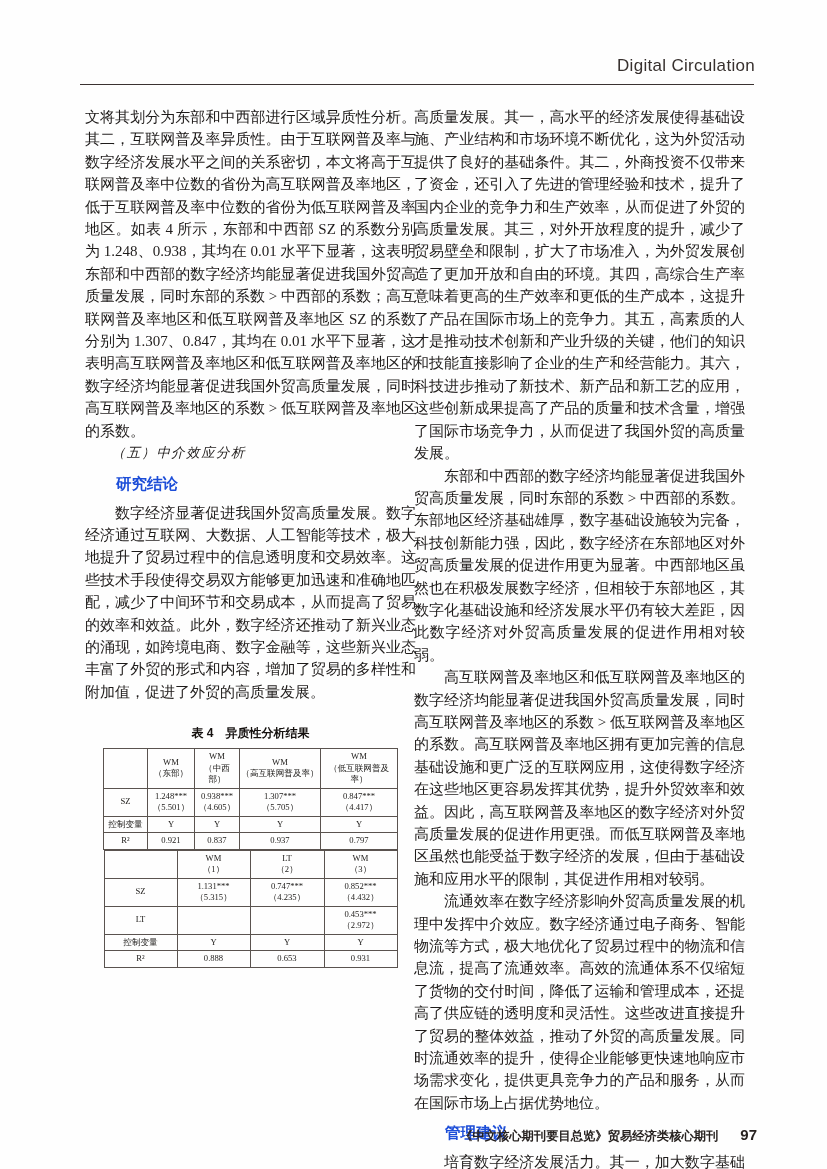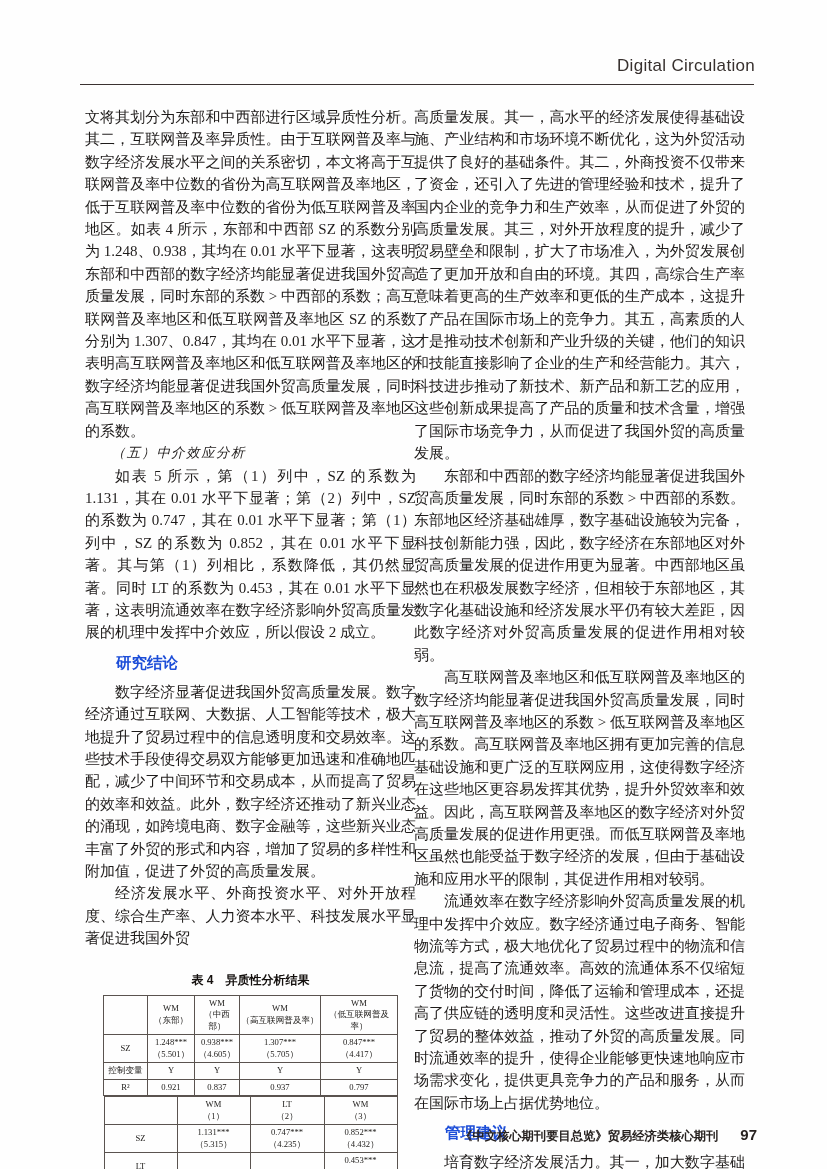--- a/index.html
+++ b/index.html
@@ -69,27 +69,25 @@
 <div class="page">
 
   <div class="hdr-label">Digital Circulation</div>
   <div class="hdr-rule"></div>
 
   <section class="col col-left">
     <p>文将其划分为东部和中西部进行区域异质性分析。其二，互联网普及率异质性。由于互联网普及率与数字经济发展水平之间的关系密切，本文将高于互联网普及率中位数的省份为高互联网普及率地区，低于互联网普及率中位数的省份为低互联网普及率地区。如表 4 所示，东部和中西部 SZ 的系数分别为 1.248、0.938，其均在 0.01 水平下显著，这表明东部和中西部的数字经济均能显著促进我国外贸高质量发展，同时东部的系数 &gt; 中西部的系数；高互联网普及率地区和低互联网普及率地区 SZ 的系数分别为 1.307、0.847，其均在 0.01 水平下显著，这表明高互联网普及率地区和低互联网普及率地区的数字经济均能显著促进我国外贸高质量发展，同时高互联网普及率地区的系数 &gt; 低互联网普及率地区的系数。</p>
 
     <p class="kai">（五）中介效应分析</p>
 
-    <p class="indent">如表 5 所示，第（1）列中，SZ 的系数为 1.131，其在 0.01 水平下显著；第（2）列中，SZ 的系数为 0.747，其在 0.01 水平下显著；第（1）列中，SZ 的系数为 0.852，其在 0.01 水平下显著。其与第（1）列相比，系数降低，其仍然显著。同时 LT 的系数为 0.453，其在 0.01 水平下显著，这表明流通效率在数字经济影响外贸高质量发展的机理中发挥中介效应，所以假设 2 成立。</p>
 
     <h2 class="sec">研究结论</h2>
 
     <p class="indent">数字经济显著促进我国外贸高质量发展。数字经济通过互联网、大数据、人工智能等技术，极大地提升了贸易过程中的信息透明度和交易效率。这些技术手段使得交易双方能够更加迅速和准确地匹配，减少了中间环节和交易成本，从而提高了贸易的效率和效益。此外，数字经济还推动了新兴业态的涌现，如跨境电商、数字金融等，这些新兴业态丰富了外贸的形式和内容，增加了贸易的多样性和附加值，促进了外贸的高质量发展。</p>
 
-    <p class="indent">经济发展水平、外商投资水平、对外开放程度、综合生产率、人力资本水平、科技发展水平显著促进我国外贸</p>
 
     <div class="tcaption">表 4　异质性分析结果</div>
 
     <table class="t4">
       <colgroup>
         <col style="width:44px">
           <col style="width:47px">
           <col style="width:45px">
         <col style="width:81px">
           <col style="width:77px">

